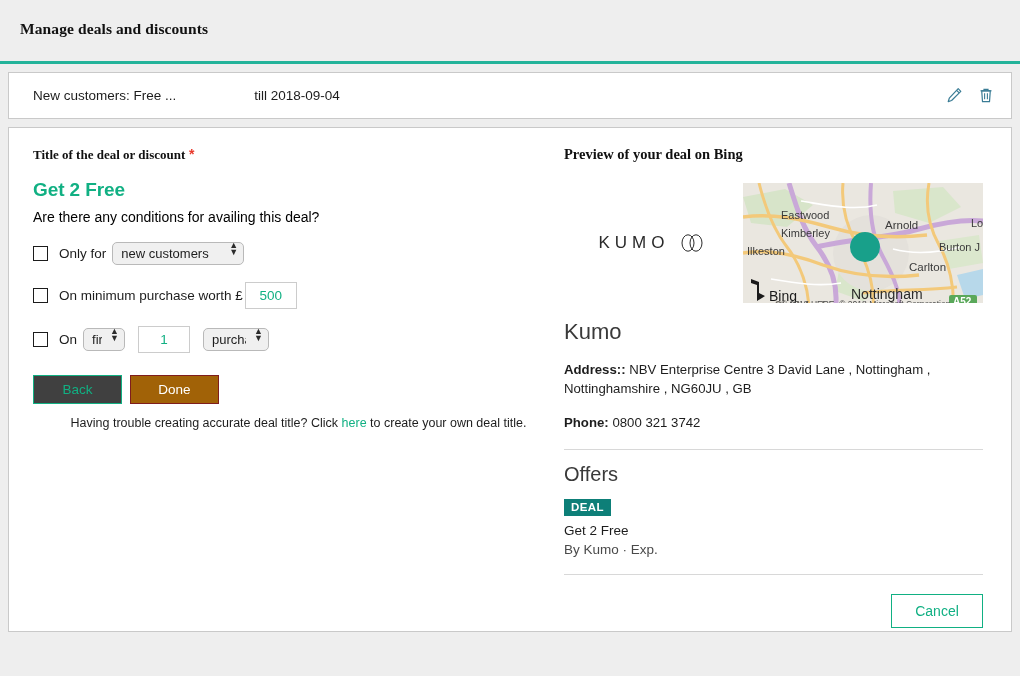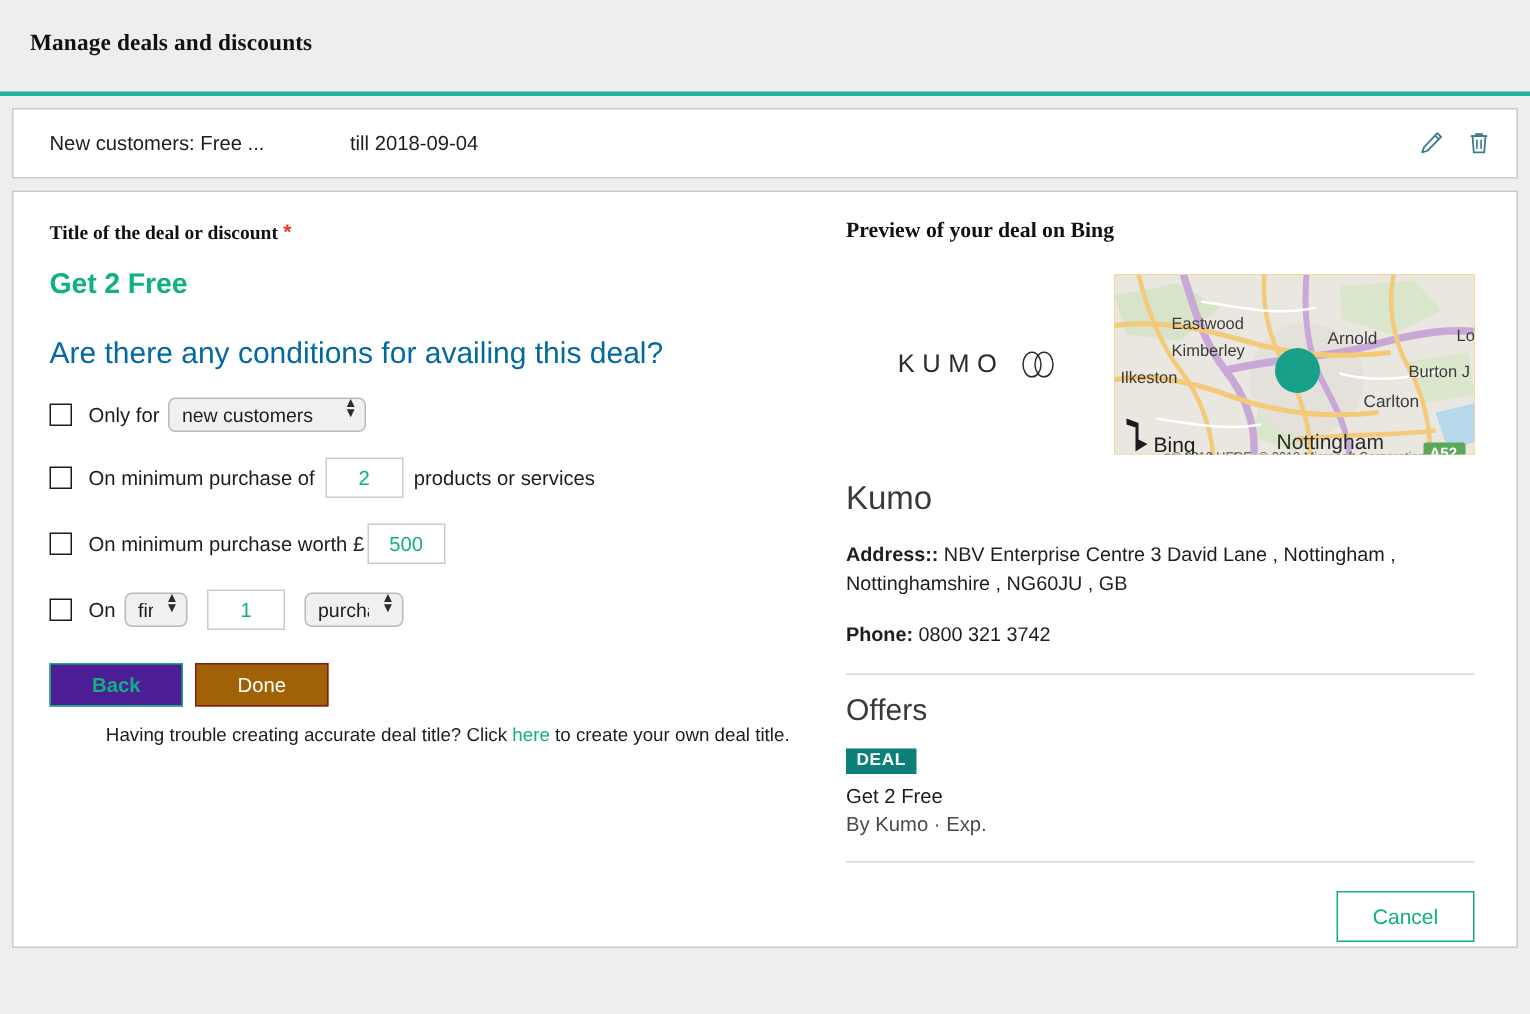--- a/index.html
+++ b/index.html
@@ -51,21 +51,21 @@
     padding: 0 16px 0 24px;
     box-sizing: border-box;
   }
   .deal-row-title {
     font-size: 13.5px;
     color: #1d1d1d;
   }
   .deal-row-date {
     font-size: 13.5px;
     color: #1d1d1d;
-    margin-left: 57px;
+    margin-left: 78px;
   }
   .deal-row-actions {
     margin-left: auto;
     display: flex;
     align-items: center;
     gap: 14px;
   }
   .icon-btn {
     width: 18px;
     height: 20px;
@@ -107,23 +107,23 @@
     font-size: 14px;
   }
   .deal-title-value {
     color: #11b083;
     font-weight: bold;
     font-size: 19px;
     margin-top: 16px;
     letter-spacing: -.1px;
   }
   .question {
-    margin-top: 24px;
-    font-size: 20px;
-    color: #0369a1;
+    margin-top: 8px;
+    font-size: 14px;
+    color: #000000;
   }
 
   .cond-row {
     display: flex;
     align-items: center;
     margin-top: 17px;
     font-size: 13.5px;
     color: #1d1d1d;
   }
   .cbx {
@@ -189,24 +189,23 @@
   .btn {
     font-family: "Liberation Sans", sans-serif;
     font-size: 13.5px;
     padding: 6px 0;
     width: 89px;
     text-align: center;
     cursor: pointer;
     box-sizing: border-box;
   }
   .btn-outline {
-    background: #4c1d95;
+    background: #404040;
     border: 1px solid #11b083;
     color: #11b083;
-    font-weight: bold;
   }
   .btn-solid {
     background: #a16207;
     border: 1px solid #7f1d1d;
     color: #ffffff;
   }
   .help-text {
     margin-top: 12px;
     font-size: 12.5px;
     color: #1d1d1d;
@@ -382,26 +381,20 @@
         <select class="sel" style="width:132px;">
           <option>new customers</option>
         </select>
         <span class="sel-arrows">
             <span>▲</span>
             <span>▼</span>
           </span>
       </span>
     </div>
 
-    <div class="cond-row">
-      <span class="cbx"></span>
-      <span class="txt">On minimum purchase of</span>
-      <input class="num-input" type="text" value="2" style="">
-      <span class="txt">products or services</span>
-    </div>
 
     <div class="cond-row">
       <span class="cbx"></span>
       <span class="txt">On minimum purchase worth £</span>
       <input class="num-input" type="text" style="margin-left: 2px;" value="500">
     </div>
 
     <div class="cond-row">
       <span class="cbx"></span>
       <span class="txt">On</span>

